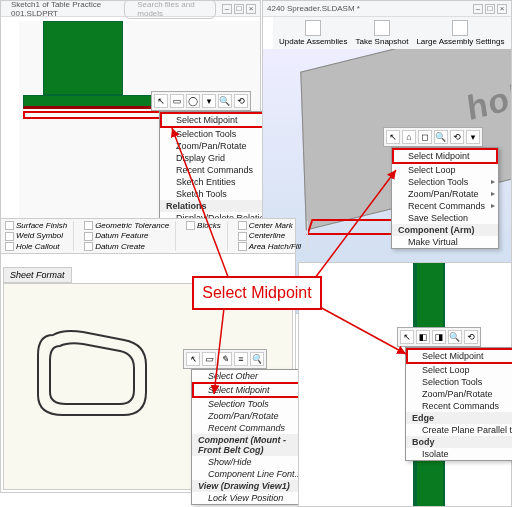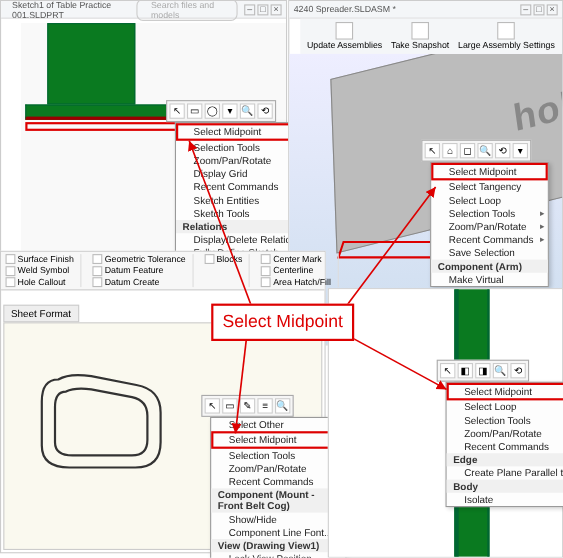--- a/index.html
+++ b/index.html
@@ -34,21 +34,21 @@
   .toolbar2 .btn { display:flex; flex-direction:column; align-items:center; gap:1px; padding:1px 2px; }
   .toolbar2 .btn .ic { width:16px; height:16px; border:1px solid #bbb; background:#fff; }
   .q2 .viewport { position:absolute; left:0; top:48px; right:0; bottom:0; background:linear-gradient(#eef,#cde); overflow:hidden;}
   .gray3d { position:absolute; left:40px; top:-10px; width:260px; height:160px; background:#bcbcbc; transform:skewY(-12deg) rotate(-2deg); border:1px solid #888;}
   .logo3d { position:absolute; right:-40px; top:30px; font-size:34px; font-weight:bold; color:#888; transform:rotate(-14deg) skewX(-6deg); letter-spacing:1px;}
   .q2 .hlbar { left:46px; top:170px; width:144px; height:16px; transform:skewX(-18deg); }
   .q2 .ctxicons { left:120px; top:126px; }
   .q2 .menu { left:128px; top:146px; min-width:108px;}
 
   
-  .q3 { left:0; top:228px; width:296px; height:275px; }
+  .q3 { left:0; top:218px; width:296px; height:275px;font-style:italic; }
   .ribbon { display:flex; gap:10px; padding:2px 4px; background:#f7f7f7; border-bottom:1px solid #ccc; font-size:8px; }
   .ribbon .grp { display:flex; flex-direction:column; gap:1px; border-right:1px solid #ddd; padding-right:6px;}
   .ribbon .grp span { white-space:nowrap; }
   .ribbon .ic { display:inline-block; width:9px; height:9px; border:1px solid #bbb; background:#fff; margin-right:2px; vertical-align:middle;}
   .tab { font-size:9px; padding:2px 6px; background:#eee; border:1px solid #ccc; display:inline-block; margin:13px 0 0 2px;}
   .q3 .drawing { position:absolute; left:2px; top:64px; right:2px; bottom:2px; background:#faf9ef; border:1px solid #ccc;}
   .shape { position:absolute; left:24px; top:36px; width:130px; height:110px; }
   .shape svg { width:100%; height:100%; }
   .q3 .ctxicons { left:182px; top:130px; }
   .q3 .menu { left:190px; top:150px; min-width:120px;}
@@ -138,21 +138,20 @@
   <div class="ctxicons">
     <span>↖</span>
     <span>⌂</span>
     <span>◻</span>
     <span>🔍</span>
     <span>⟲</span>
     <span>▾</span>
   </div>
   <div class="menu">
     <div class="mi hl">Select Midpoint</div>
-    <div class="mi">Select Tangency</div>
     <div class="mi">Select Loop</div>
     <div class="mi arrow">Selection Tools</div>
     <div class="mi arrow">Zoom/Pan/Rotate</div>
     <div class="mi arrow">Recent Commands</div>
     <div class="mi">Save Selection</div>
     <div class="sect">Component (Arm)</div>
     <div class="mi">Make Virtual</div>
   </div>
   <div style="position:absolute; bottom:1px; left:4px; font-size:8px; color:#666;">Mount - Fr</div>
 </div>

